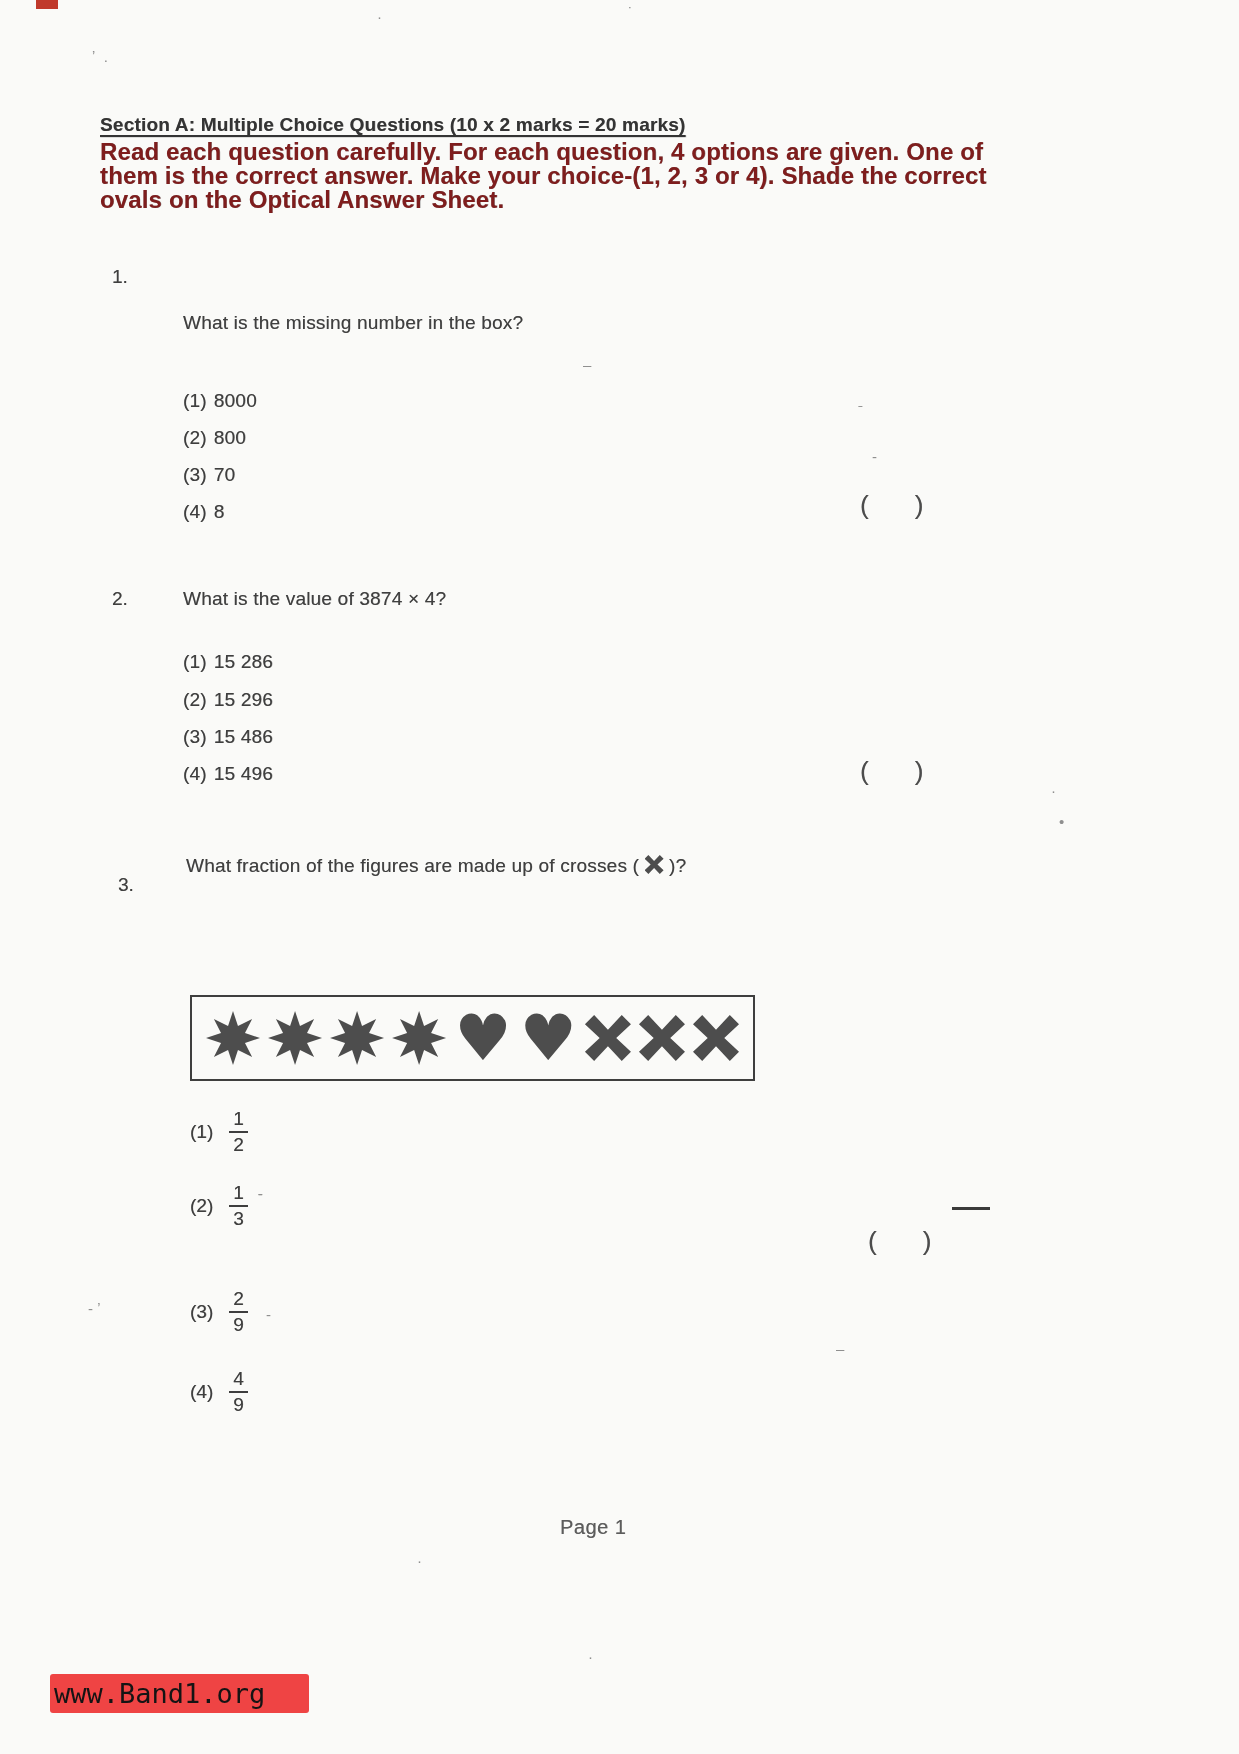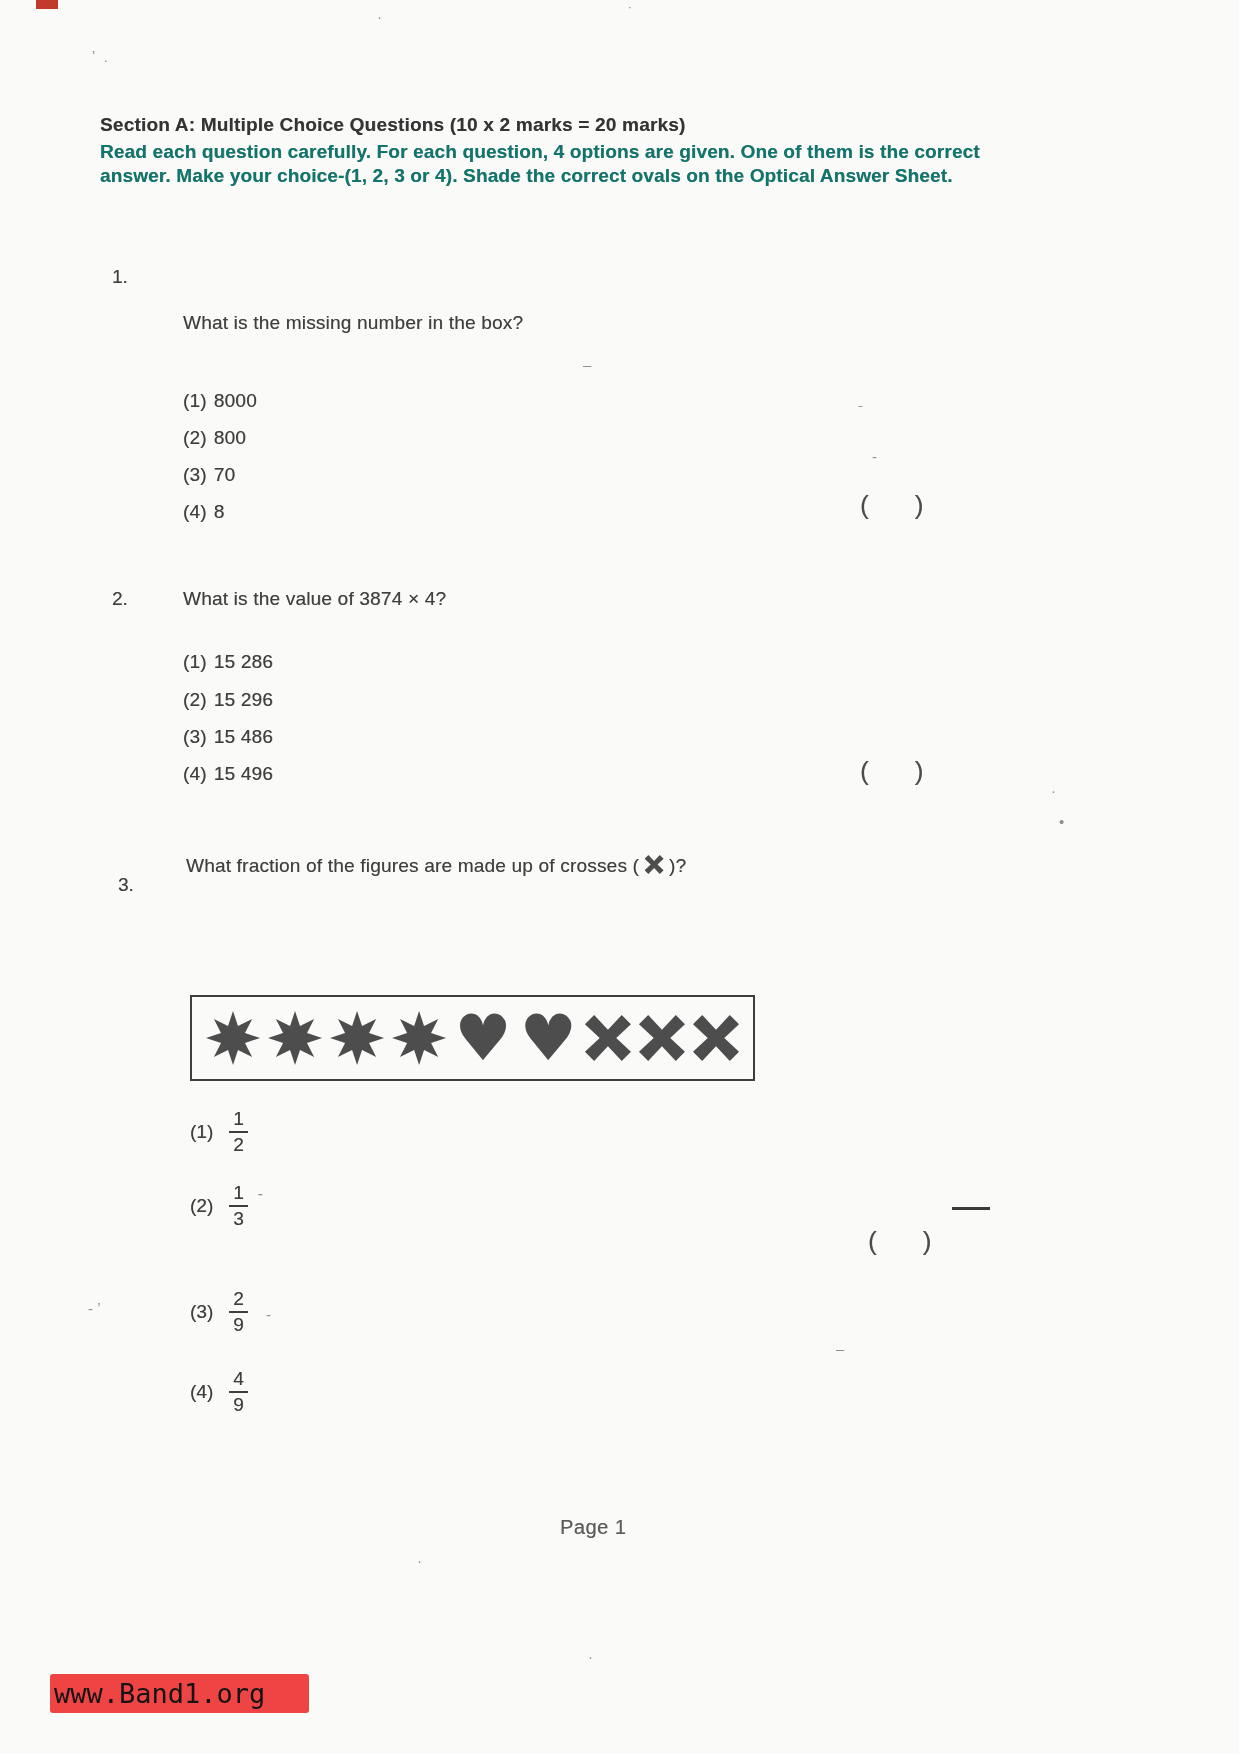--- a/index.html
+++ b/index.html
@@ -9,26 +9,26 @@
     margin:0 auto;
     background:#fafaf8;
     font-family:"Liberation Sans", sans-serif;
     color:#3c3c3c;
     overflow:hidden;
   }
   .abs{position:absolute;}
   .scan{text-shadow:0.3px 0.3px 0.6px rgba(70,70,70,0.55);}
   .section-title{
     font-size:19px;font-weight:700;color:#343434;
-    text-underline-offset:4px;
+    text-decoration:underline;text-underline-offset:4px;
     text-decoration-thickness:2px;
     letter-spacing:0.2px;
   }
   .instructions{
-    font-size:19px;font-weight:700;color:#0f766e;
+    font-size:24px;font-weight:700;color:#7f1d1d;
     width:900px;line-height:24px;letter-spacing:0.15px;
   }
   .qnum{font-size:19px;color:#3f3f3f;}
   .prompt{font-size:19px;color:#3f3f3f;letter-spacing:0.2px;}
   .equation{display:flex;align-items:center;gap:9px;font-size:20px;color:#414141;}
   .eq-box{
     display:inline-flex;align-items:center;justify-content:center;
     width:52px;height:42px;border:2px solid #4a4a4a;
     font-size:22px;color:#3f3f3f;background:transparent;
   }

